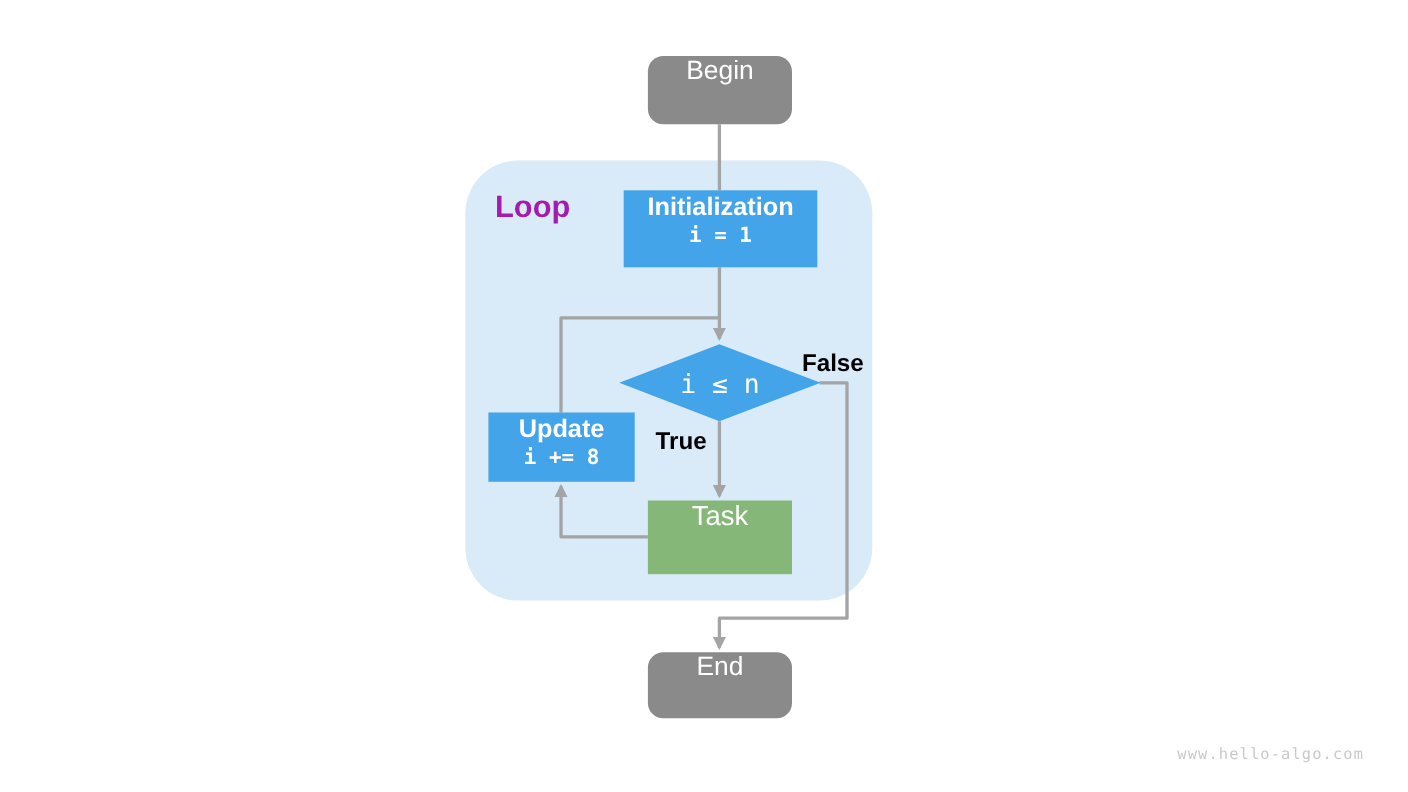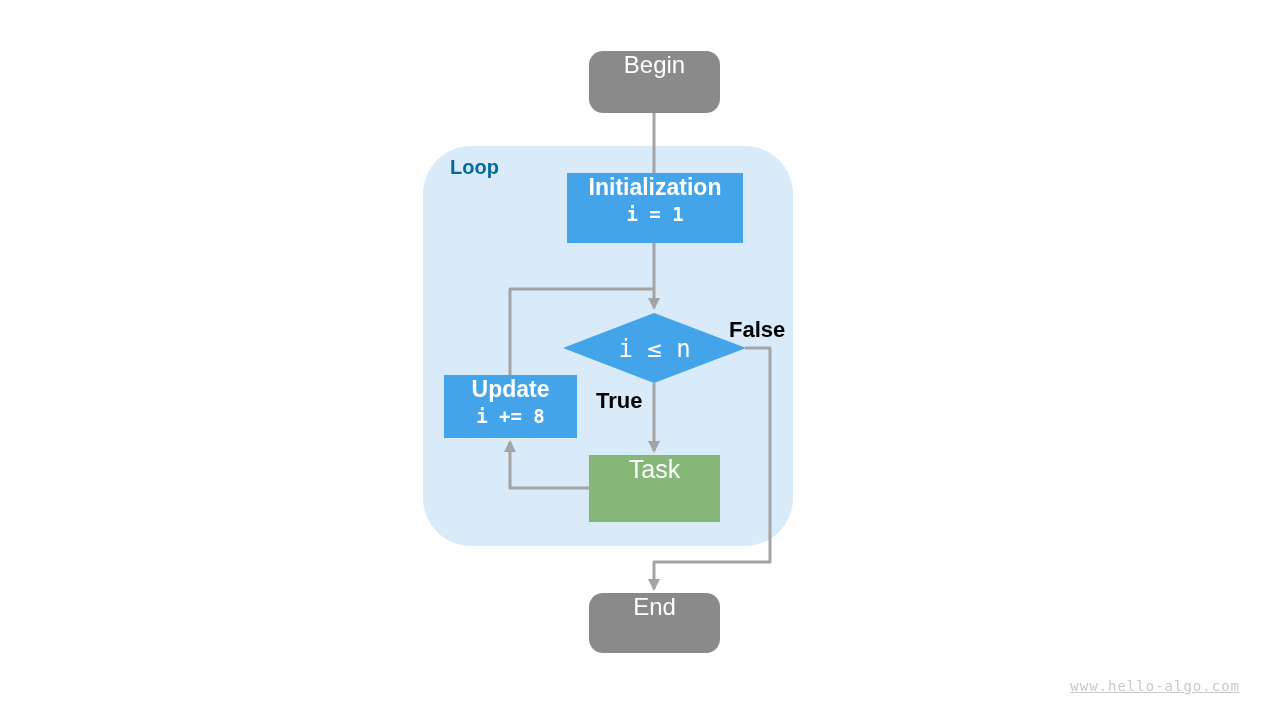--- a/index.html
+++ b/index.html
@@ -74,42 +74,41 @@
     display: flex;
     align-items: center;
     justify-content: center;
     color: #ffffff;
     font-family: "DejaVu Sans Mono", monospace;
     font-size: 24px;
   }
   .loop-label {
     position: absolute;
     left: 450px;
-    top: 156px;
-    font-size: 20px;
+    top: 172px;
+    font-size: 28px;
     font-weight: bold;
-    color: #0369a1;
+    color: #a21caf;
   }
   .branch-label {
     position: absolute;
     font-size: 22px;
     font-weight: bold;
     color: #000000;
   }
   .true-label  { left: 596px; top: 388px; }
   .false-label { left: 729px; top: 317px; }
   .watermark {
     position: absolute;
     top: 678px;
     right: 40px;
     font-family: "DejaVu Sans Mono", monospace;
     font-size: 14px;
     color: #c9c9c9;
     letter-spacing: 1px;
-    text-decoration: underline;
   }
 </style>
 </head>
 <body>
 
 <div class="canvas">
 
   <div class="loop-container"></div>
 
   <svg class="wires" width="1280" height="720" viewBox="0 0 1280 720">

